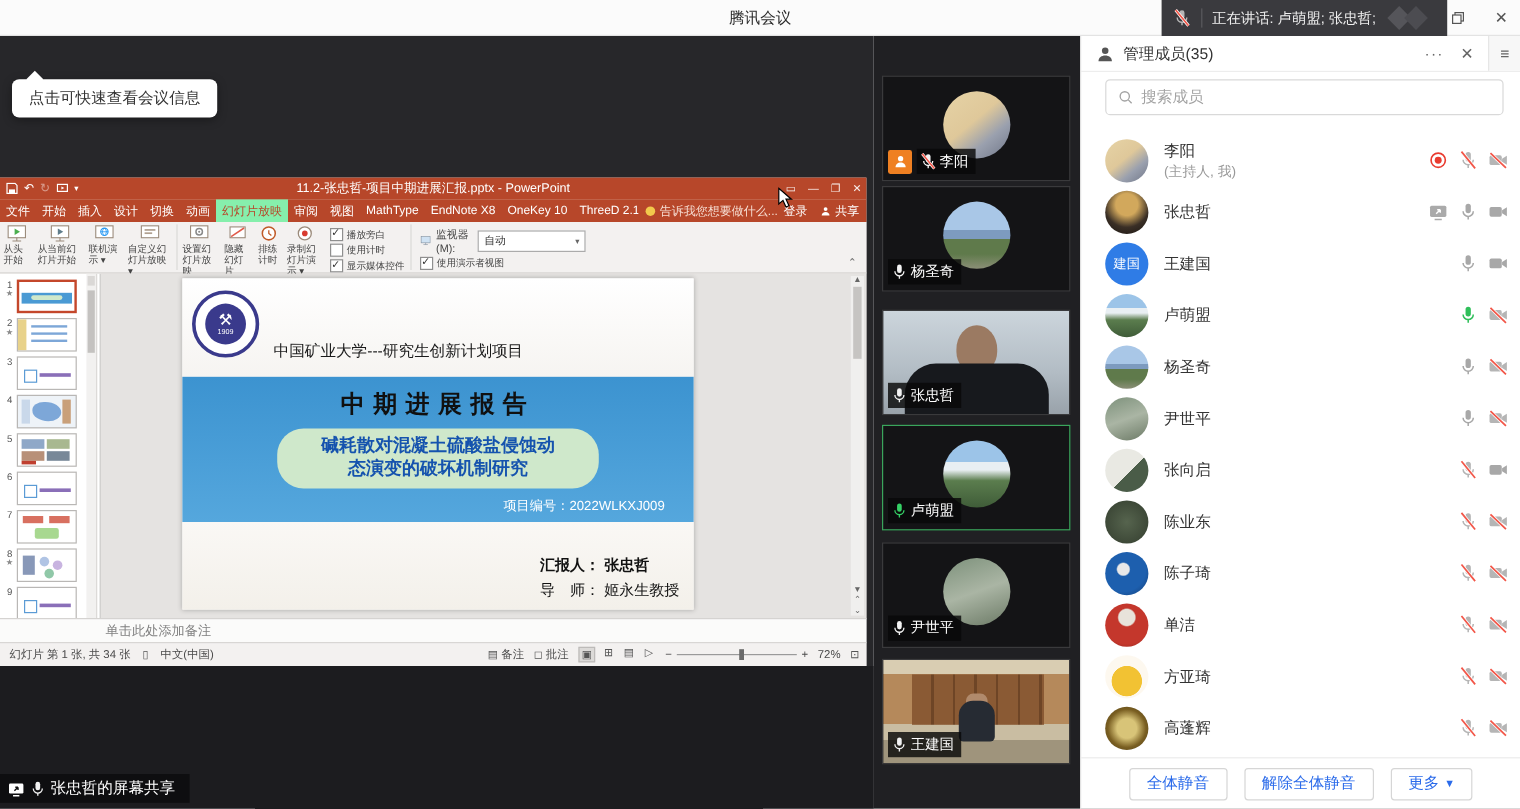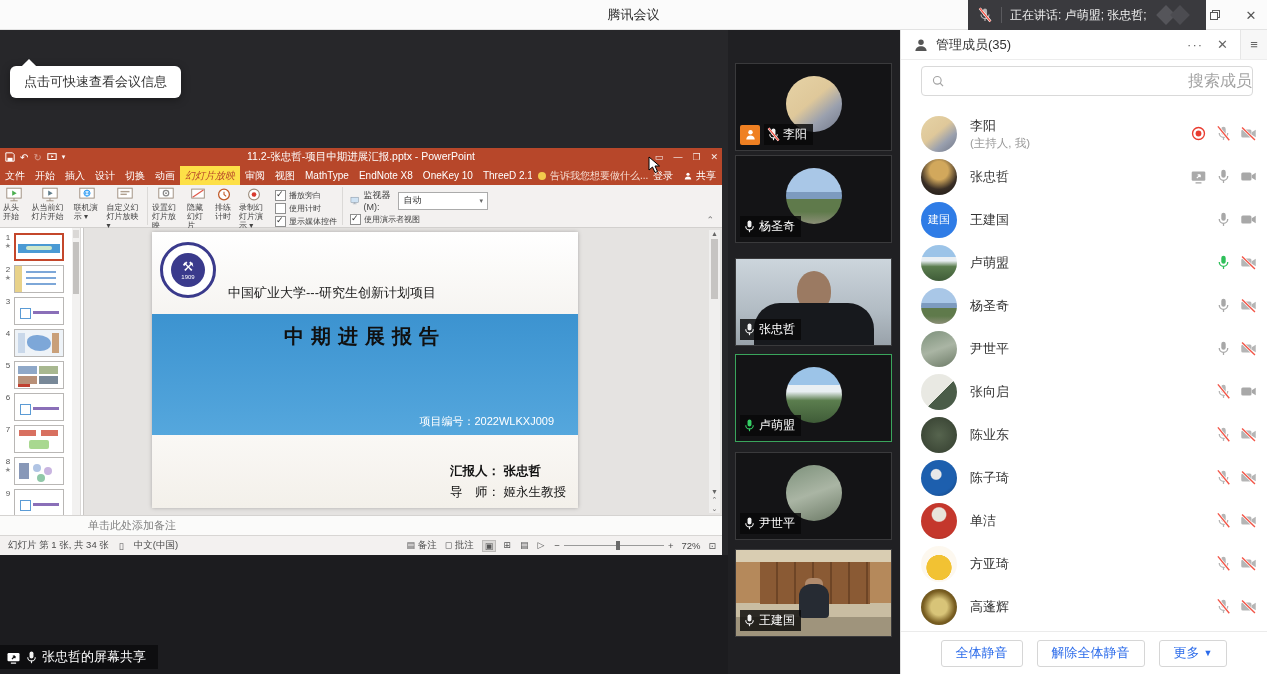--- a/index.html
+++ b/index.html
@@ -29,21 +29,21 @@
   #ppt{position:absolute;left:0;top:118px;width:722px;height:407px;background:#f3f1f0;}
   .ppt-tb{position:absolute;left:0;top:0;width:100%;height:18px;background:#b7472a;display:flex;align-items:center;color:#fff;}
   .qat{display:flex;align-items:center;gap:5px;margin-left:5px;font-size:10px;}
   .qat svg{width:10px;height:10px;}
   .qat .dim{opacity:.45;}
   .ppt-title{position:absolute;left:0;right:0;text-align:center;font-size:10.5px;color:#fff;pointer-events:none;}
   .ppt-winbtns{position:absolute;right:4px;display:flex;gap:10px;font-size:9px;opacity:.9;}
   .ppt-menu{position:absolute;left:0;top:18px;width:100%;height:19px;background:#b7472a;display:flex;align-items:stretch;}
   .ptabs{display:flex;align-items:stretch;overflow:hidden;}
   .ptab{color:#fff;font-size:10px;padding:0 5px;display:flex;align-items:center;white-space:nowrap;cursor:default;}
-  .ptab.active{background:#fde047;color:#b7472a;font-style:italic;}
+  .ptab.active{background:#86efac;color:#b7472a;}
   .tellme{display:flex;align-items:center;color:#f6ddd2;font-size:10px;gap:4px;padding:0 6px;white-space:nowrap;overflow:hidden;}
   .bulb{width:8px;height:8px;border-radius:50%;background:#f2c94c;display:inline-block;flex:0 0 auto;}
   .acct{margin-left:auto;display:flex;align-items:center;color:#fff;font-size:10px;gap:10px;padding-right:6px;white-space:nowrap;}
   .shr{display:flex;align-items:center;gap:3px;}
   .shr svg{width:10px;height:10px;}
   .ppt-ribbon{position:absolute;left:0;top:37px;width:100%;height:43px;background:#f3f1f0;border-bottom:1px solid #d2d0ce;box-sizing:border-box;display:flex;}
   .rgroup{position:relative;display:flex;flex-direction:column;}
   .rbtns{display:flex;flex:1;align-items:flex-start;padding-top:2px;}
   .rbtn{display:flex;flex-direction:column;align-items:center;padding:0 3px;cursor:default;}
   .ric{width:18px;height:15px;margin-bottom:1px;}
@@ -135,21 +135,21 @@
   .av-gold{background:radial-gradient(circle,#d8c478 0 32%,#7a5f22 62%,#4a3a14);}
   
   #member-panel{position:absolute;left:900px;top:30px;width:367px;height:644px;background:#fff;border-left:1px solid #e2e2e2;box-sizing:border-box;}
   .mp-head{position:absolute;left:0;top:0;width:100%;height:30px;border-bottom:1px solid #ededed;box-sizing:border-box;display:flex;align-items:center;}
   .mp-head .pico{width:16px;height:16px;margin-left:12px;}
   .mp-title{font-size:13px;color:#333;margin-left:7px;}
   .mp-acts{margin-left:auto;display:flex;align-items:center;gap:14px;color:#666;padding-right:12px;}
   .mp-dots{letter-spacing:1px;font-size:13px;}
   .mp-x{font-size:13px;}
   .mp-burger{width:27px;height:29px;background:#f7f7f7;border-left:1px solid #e6e6e6;display:flex;align-items:center;justify-content:center;color:#666;font-size:13px;box-sizing:border-box;}
-  .searchbox{position:absolute;left:20px;top:36px;width:332px;height:30px;border:1px solid #d9d9d9;border-radius:4px;box-sizing:border-box;display:flex;align-items:center;color:#a3a3a3;font-size:16px;gap:6px;padding-left:9px;justify-content:space-between;}
+  .searchbox{position:absolute;left:20px;top:36px;width:332px;height:30px;border:1px solid #d9d9d9;border-radius:4px;box-sizing:border-box;display:flex;align-items:center;color:#a3a3a3;font-size:13px;gap:6px;padding-left:9px;}
   .searchbox svg{width:14px;height:14px;}
   .mlist{position:absolute;left:0;top:82px;width:100%;}
   .mrow{display:flex;align-items:center;height:43px;padding:0 10px 0 20px;box-sizing:border-box;}
   .m-avatar{width:36px;height:36px;border-radius:50%;flex:0 0 auto;overflow:hidden;color:#fff;font-size:11px;}
   .m-names{margin-left:13px;min-width:0;}
   .m-name{font-size:13px;color:#333;white-space:nowrap;}
   .m-sub{font-size:11.5px;color:#999;margin-top:1px;}
   .m-icons{margin-left:auto;display:flex;align-items:center;gap:8px;}
   .m-icons .mi{width:17px;height:17px;}
   .s-on{color:#a8a8a8;} .s-off{color:#b5b5b5;} .s-speaking{color:#2fbf5a;}
@@ -460,20 +460,24 @@
               <span class="logo">
                   <span class="logo-in">
                     <span>⚒</span>
                     <span class="logo-yr">1909</span>
                   </span>
                 </span>
               <span class="org-line">中国矿业大学---研究生创新计划项目</span>
             </div>
             <div class="sl-blue">
               <div class="sl-banner">中期进展报告</div>
+              <div class="greenbox">
+                <div>碱耗散对混凝土硫酸盐侵蚀动</div>
+                <div>态演变的破坏机制研究</div>
+              </div>
               <div class="projno">项目编号：2022WLKXJ009</div>
             </div>
             <div class="sl-bottom">
               <div class="rep">汇报人：  张忠哲</div>
               <div class="adv">导　师：  姬永生教授</div>
             </div>
           </div>
         </div>
         <div class="vscroll">
           <span>▲</span>

